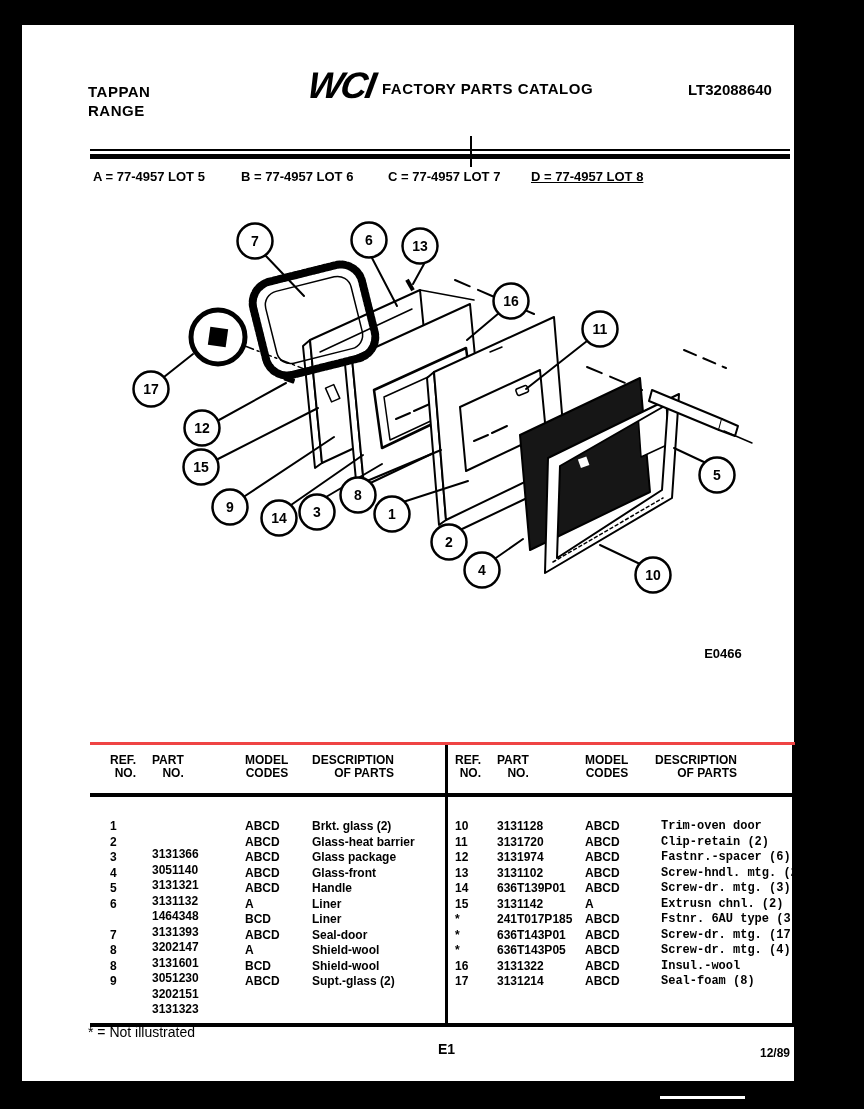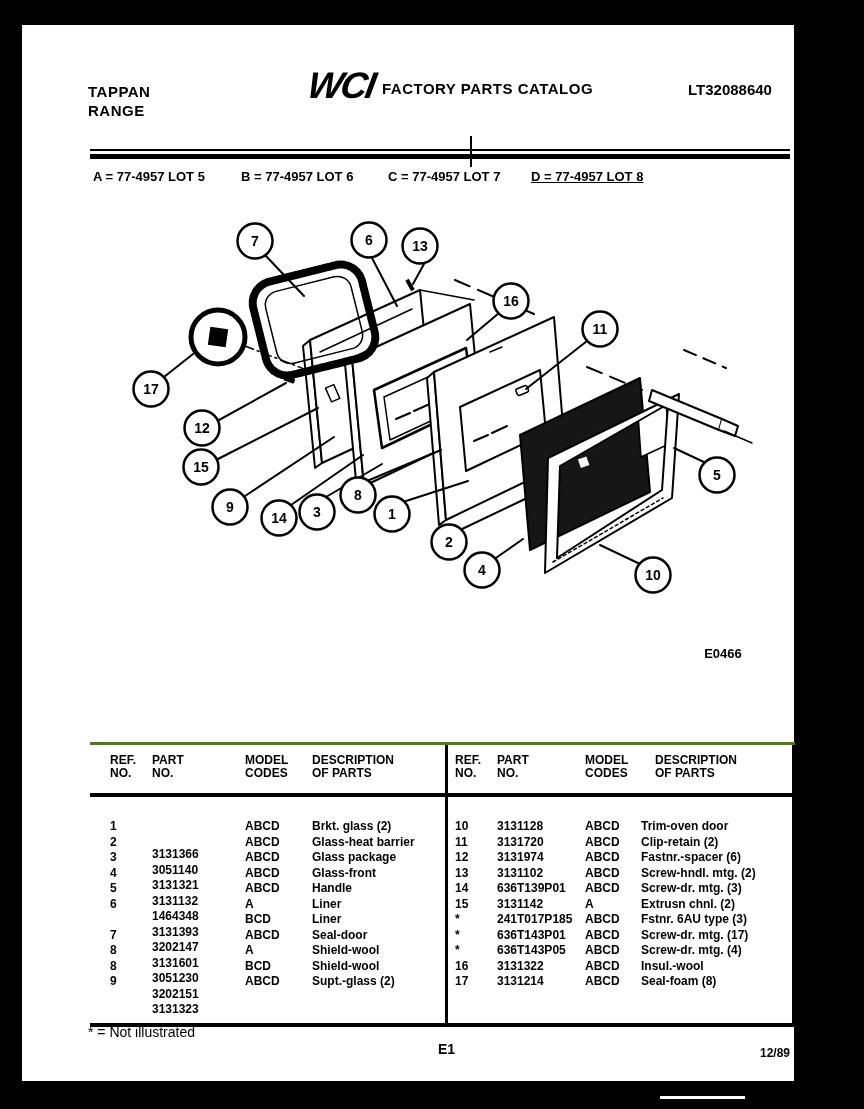--- a/index.html
+++ b/index.html
@@ -26,35 +26,35 @@
 
   
   .diagram { left:0px; top:175px; width:828px; height:500px; }
   svg text { font-family:"Liberation Sans", sans-serif; fill:#000; }
   .callout-num { font-size:14px; font-weight:bold; text-anchor:middle; }
   .fig-code { font-size:13px; font-weight:bold; text-anchor:middle; }
 
   
   .parts-table {
     left:68px; top:717px; width:705px; height:278px;
-    border-top:3px solid #4d7c0f; border-bottom:4px solid #000;
+    border-top:3px solid #ef4444; border-bottom:4px solid #000;text-align:right;
   }
   .pt-divider { position:absolute; left:355px; top:0; bottom:0; width:3px; background:#000; }
   .pt-right-edge { position:absolute; right:0; top:0; bottom:0; width:3px; background:#000; }
   .pt-head-rule { position:absolute; left:0; top:48px; width:100%; height:4px; background:#000; }
   .pt-header span { position:absolute; top:9px; font-size:12px; font-weight:bold; line-height:13px; white-space:pre-line; }
   .h-ref-l{left:20px;} .h-part-l{left:62px;} .h-model-l{left:155px;} .h-desc-l{left:222px;}
   .h-ref-r{left:365px;} .h-part-r{left:407px;} .h-model-r{left:495px;} .h-desc-r{left:565px;}
   .tbody { position:absolute; top:74px; font-size:12px; font-weight:bold; }
   .tbody-left { left:0; width:352px; }
   .tbody-right { left:355px; width:350px; }
   .trow { position:relative; height:15.5px; line-height:15.5px; white-space:nowrap; }
   .trow span { position:absolute; top:0; }
   .tbody-left .c-ref{left:20px;} .tbody-left .c-part{left:62px;margin-top:28px;} .tbody-left .c-model{left:155px;} .tbody-left .c-desc{left:222px;}
-  .tbody-right .c-ref{left:10px;} .tbody-right .c-part{left:52px;} .tbody-right .c-model{left:140px;} .tbody-right .c-desc{left:196px;}
+  .tbody-right .c-ref{left:10px;} .tbody-right .c-part{left:52px;} .tbody-right .c-model{left:140px;} .tbody-right .c-desc{left:216px;font-family:Liberation Mono, monospace;}
 
   
   .footnote { left:66px; top:999px; font-size:14px; font-weight:normal; }
   .page-code { left:416px; top:1016px; font-size:14px; font-weight:bold; }
   .date-code { left:738px; top:1021px; font-size:12px; font-weight:bold; }
 
   
   .scan-line { position:absolute; left:660px; top:1096px; width:85px; height:3px; background:#fff; }
 </style>
 </head>

